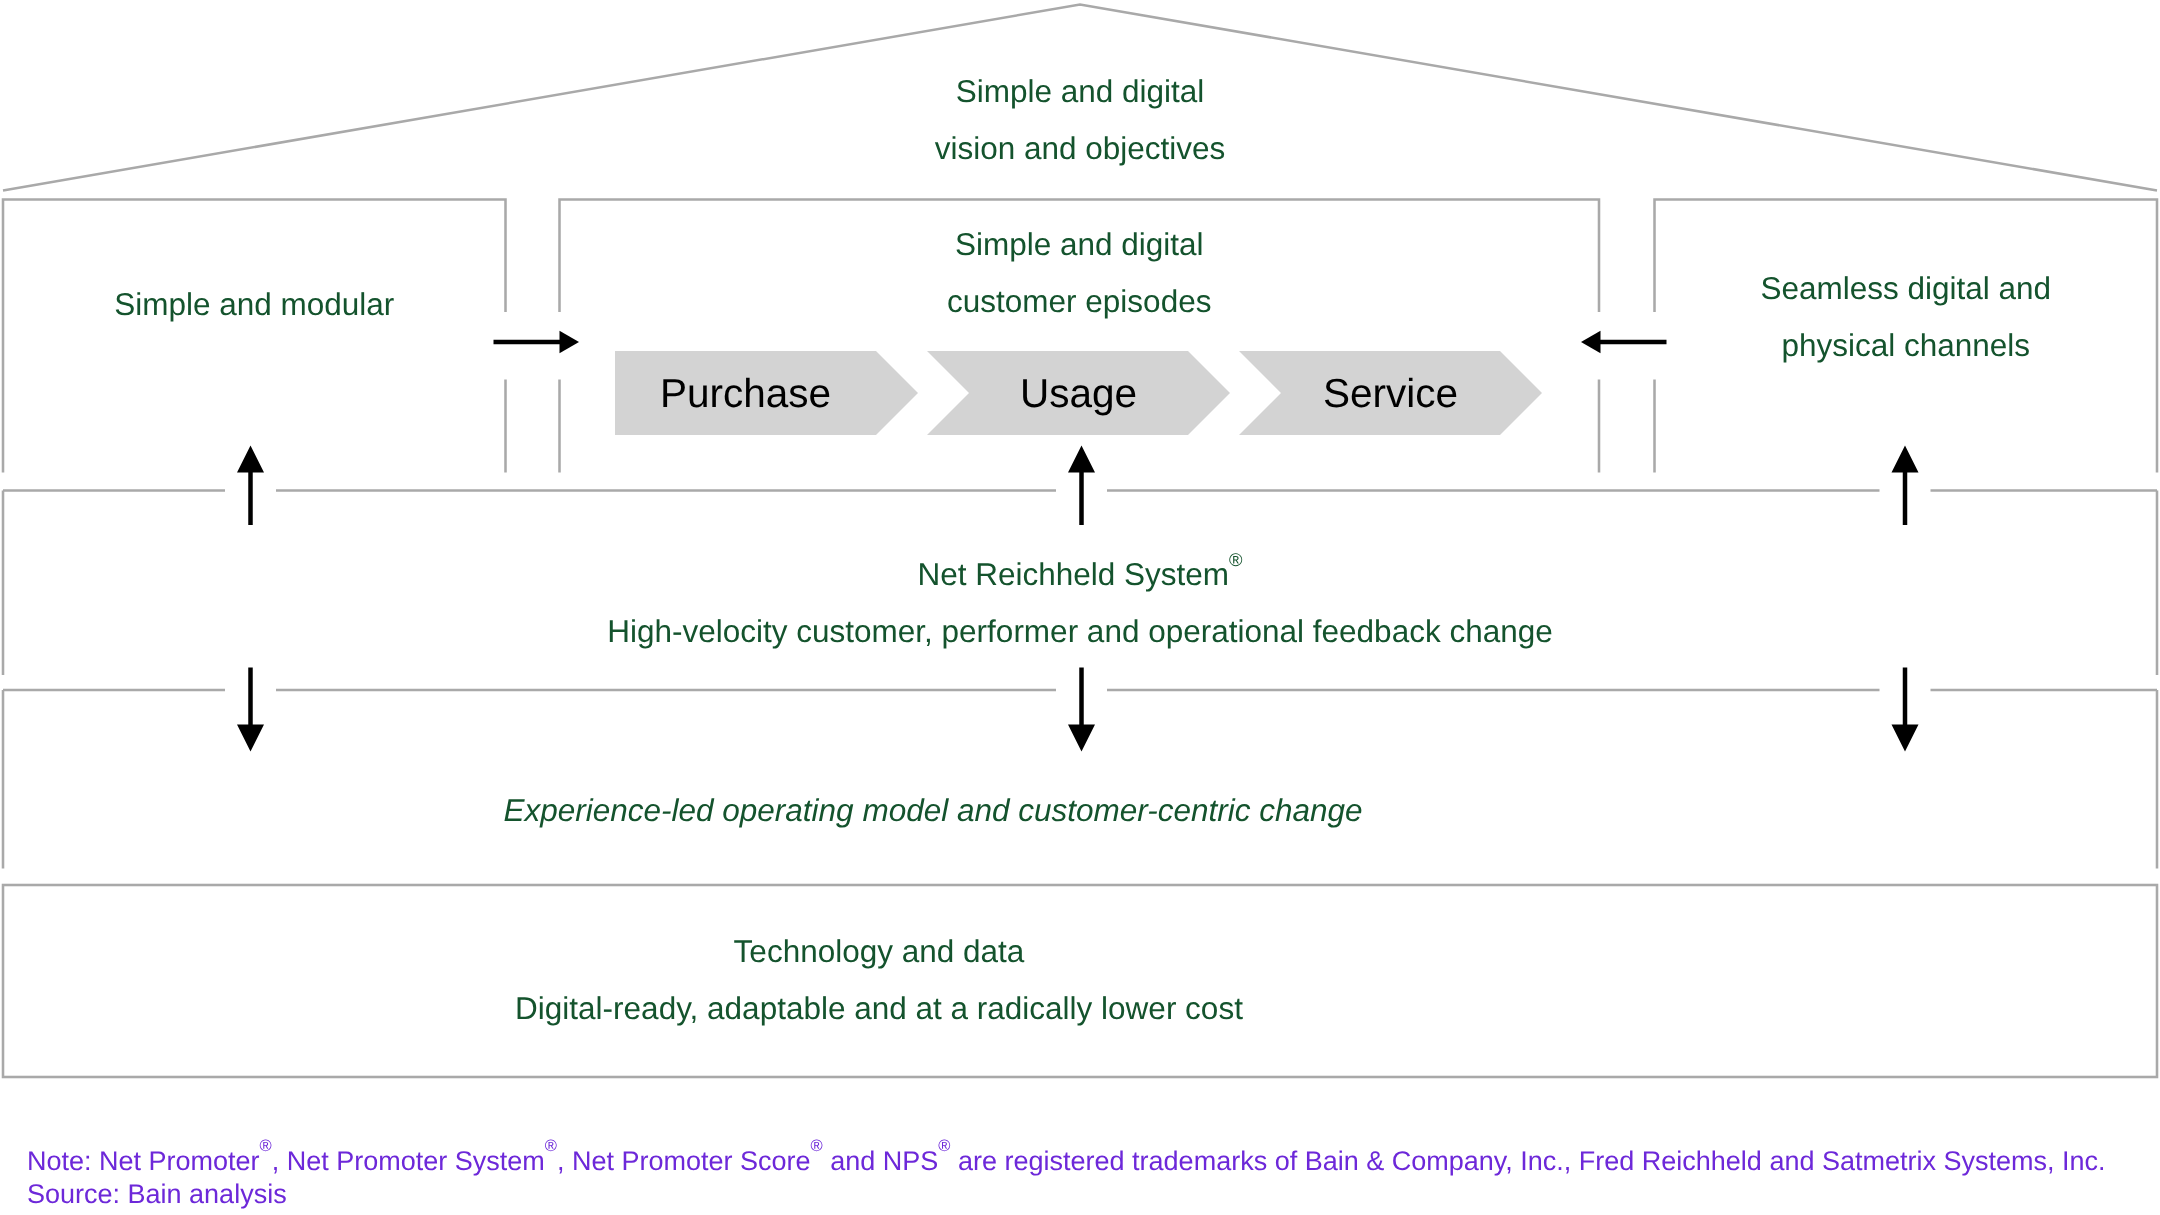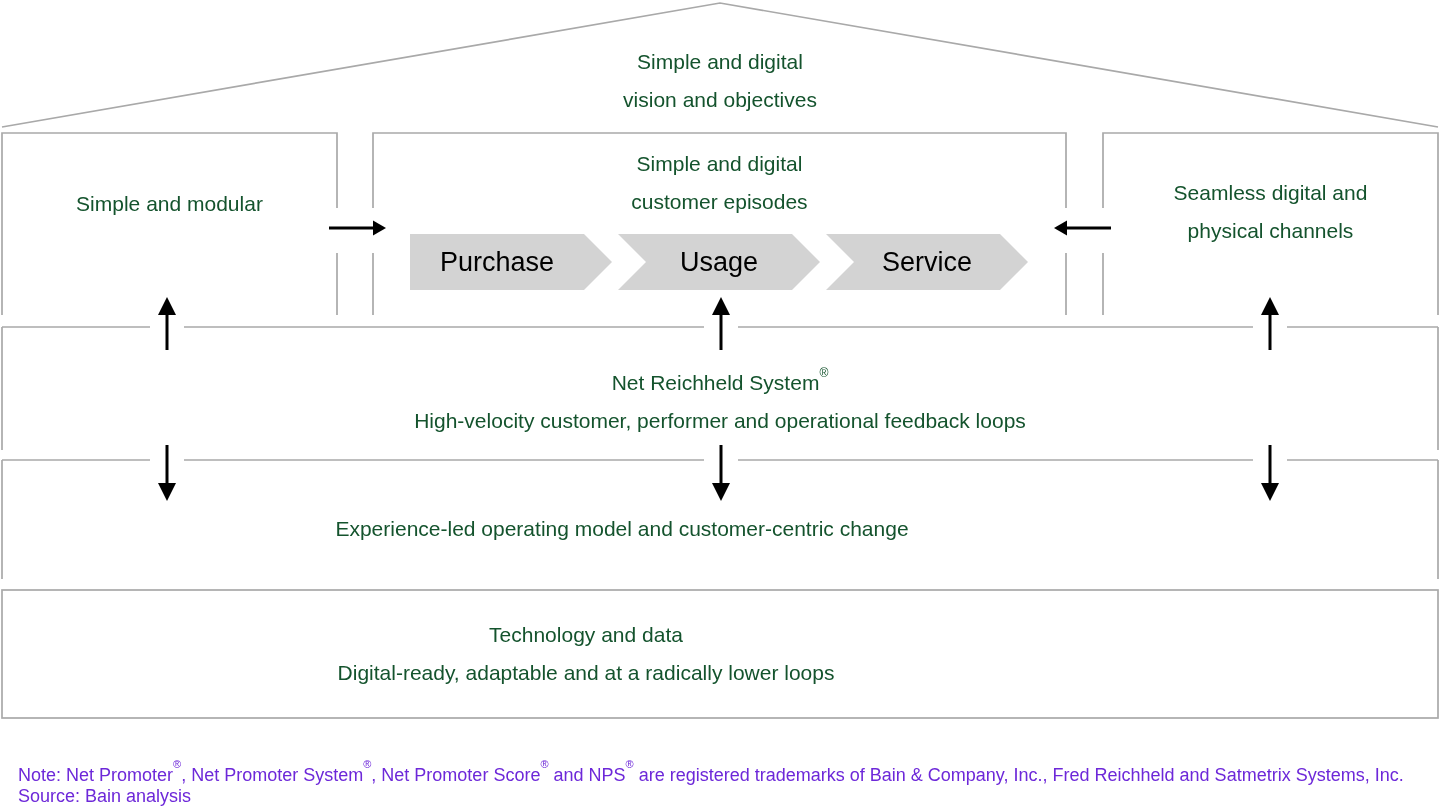--- a/index.html
+++ b/index.html
@@ -106,30 +106,30 @@
     <span class="chev-label">Service</span>
   </div>
 
   <div class="txt" style="left:1103px;top:174px;width:335px;">
     <div>Seamless digital and</div>
     <div>physical channels</div>
   </div>
 
   <div class="txt" style="left:0;top:359px;width:1440px;">
     <div><span>Net Reichheld System</span><sup>®</sup></div>
-    <div>High-velocity customer, performer and operational feedback loops</div>
+    <div>High-velocity customer, performer and operational feedback change</div>
   </div>
 
-  <div class="txt" style="left:0;top:510px;width:1244px;">
+  <div class="txt" style="left:0;top:522px;width:1244px;font-style:italic;">
     <div>Experience-led operating model and customer-centric change</div>
   </div>
 
   <div class="txt" style="left:0;top:616px;width:1172px;text-align:center;">
     <div>Technology and data</div>
-    <div>Digital-ready, adaptable and at a radically lower loops</div>
+    <div>Digital-ready, adaptable and at a radically lower cost</div>
   </div>
 
   <div class="footer-line" style="top:757px;">
     <span>Note: Net Promoter</span><sup>®</sup><span>, Net Promoter System</span><sup>®</sup><span>, Net Promoter Score</span><sup>®</sup><span> and NPS</span><sup>®</sup><span> are registered trademarks of Bain &amp; Company, Inc., Fred Reichheld and Satmetrix Systems, Inc.</span>
   </div>
   <div class="footer-line" style="top:783px;">Source: Bain analysis</div>
 
 </div>
 
 </body></html>

